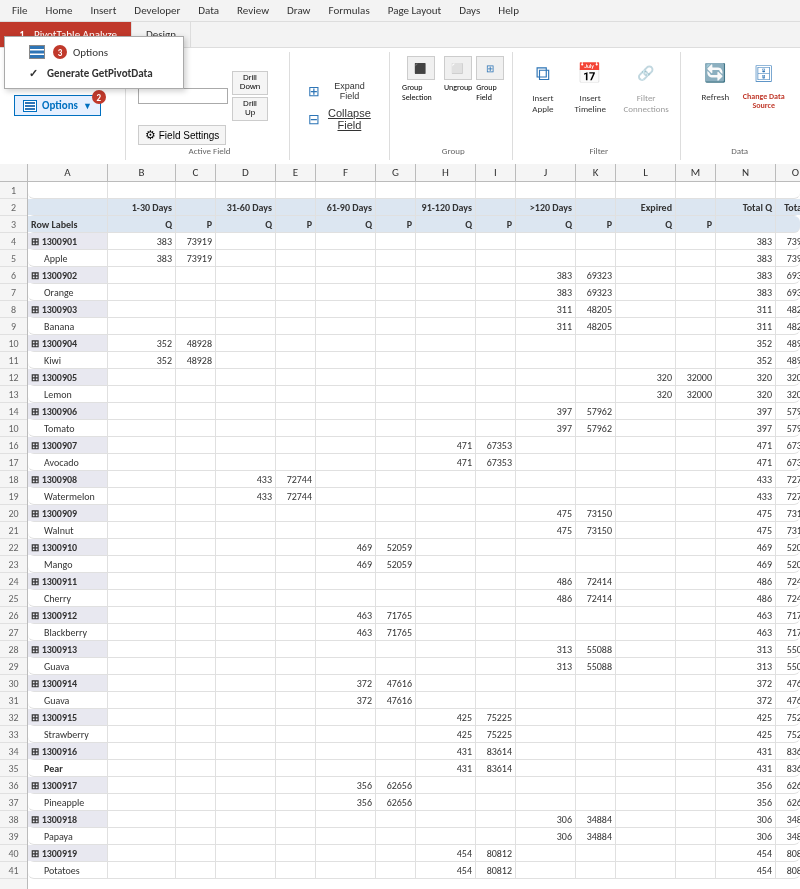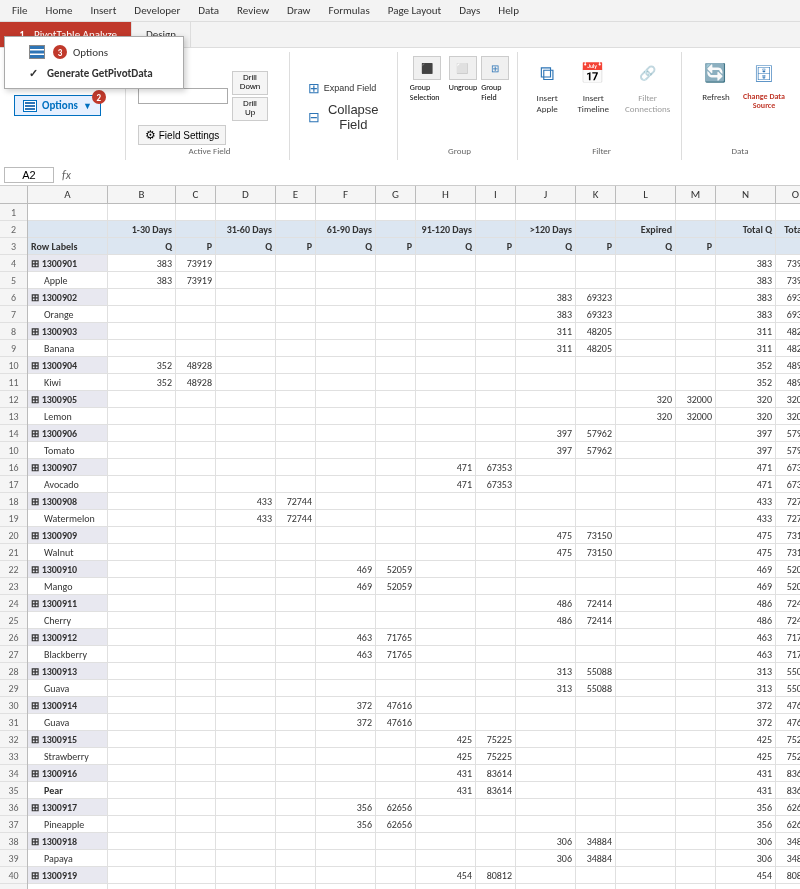--- a/index.html
+++ b/index.html
@@ -69,21 +69,21 @@
     .spreadsheet { display: flex; flex-direction: column; height: calc(889px - 130px - 22px); }
     .col-headers { display: flex; background: #f5f5f5; border-bottom: 1px solid #bbb; }
     .col-header { text-align: center; border-right: 1px solid #bbb; font-size: 11px; color: #333; padding: 2px 0; display: flex; align-items: center; justify-content: center; flex-shrink: 0; }
     .row-num-col { width: 28px; background: #f5f5f5; border-right: 1px solid #bbb; }
 
     .spreadsheet-body { display: flex; flex: 1; overflow: hidden; }
     .row-nums { width: 28px; background: #f5f5f5; border-right: 1px solid #bbb; flex-shrink: 0; }
     .row-num { height: 17px; display: flex; align-items: center; justify-content: center; font-size: 10px; color: #666; border-bottom: 1px solid #e0e0e0; }
 
     .data-area { flex: 1; overflow: hidden; }
-    .data-row { display: flex; height: 17px; border-bottom: 1px solid #e0e0e0; }
+    .data-row { display: flex; height: 17px; border-bottom: 1px solid #e0e0e0; border-radius: 6px; }
     .data-row.header-row { background: #dce6f1; font-weight: bold; }
     .cell { flex-shrink: 0; border-right: 1px solid #e0e0e0; font-size: 10px; padding: 0 3px; display: flex; align-items: center; overflow: hidden; white-space: nowrap; }
     .cell.label-cell { color: #333; }
     .cell.num-cell { justify-content: flex-end; color: #333; }
     .cell.group-row { font-weight: bold; background: #e8e8f0; }
     .cell.sub-item { padding-left: 16px; }
     .cell.dropdown-cell { background: #dce6f1; }
 
     
     .formula-bar { display: flex; align-items: center; height: 22px; border-bottom: 1px solid #ccc; padding: 0 4px; gap: 4px; }
@@ -179,21 +179,21 @@
       <div style="font-size:9px;color:#666;text-align:center;margin-top:auto;">Active Field</div>
     </div>
 
     <div class="expand-group">
       <button class="expand-btn">
         <span style="font-size:14px;color:#2e75b6;">⊞</span>
         <span style="font-size:9px;">Expand Field</span>
       </button>
       <button class="expand-btn">
         <span style="font-size:14px;color:#2e75b6;">⊟</span>
-        <span style="font-size:13px;">Collapse Field</span>
+        <span style="font-size:11px;text-decoration:underline;">Collapse Field</span>
       </button>
     </div>
 
     <div class="group-section">
       <div class="group-btns">
         <div class="icon-btn">
           <div class="group-btn-icon" style="font-size:10px;color:#2e75b6;">⬛</div>
           <span style="font-size:8px;">Group Selection</span>
         </div>
         <div class="icon-btn">
@@ -235,25 +235,20 @@
         <div class="data-btn">
           <div class="data-btn-icon" style="font-size:16px;">🗄</div>
           <div class="data-btn-label change-data-source" style="font-size:8px;line-height:1.1;">Change Data Source</div>
         </div>
       </div>
       <div class="data-group-title">Data</div>
     </div>
 
   </div>
 
-  <div class="formula-bar">
-    <input class="cell-ref" type="text" value="A2" style="">
-    <span class="fx-label">fx</span>
-    <input class="formula-input" type="text" value="" style="">
-  </div>
 
   <div class="spreadsheet">
     <div class="col-headers">
       <div class="col-header row-num-col"></div>
       <div class="col-header" style="width:80px;">A</div>
       <div class="col-header" style="width:68px;">B</div>
       <div class="col-header" style="width:40px;">C</div>
       <div class="col-header" style="width:60px;">D</div>
       <div class="col-header" style="width:40px;">E</div>
       <div class="col-header" style="width:60px;">F</div>

